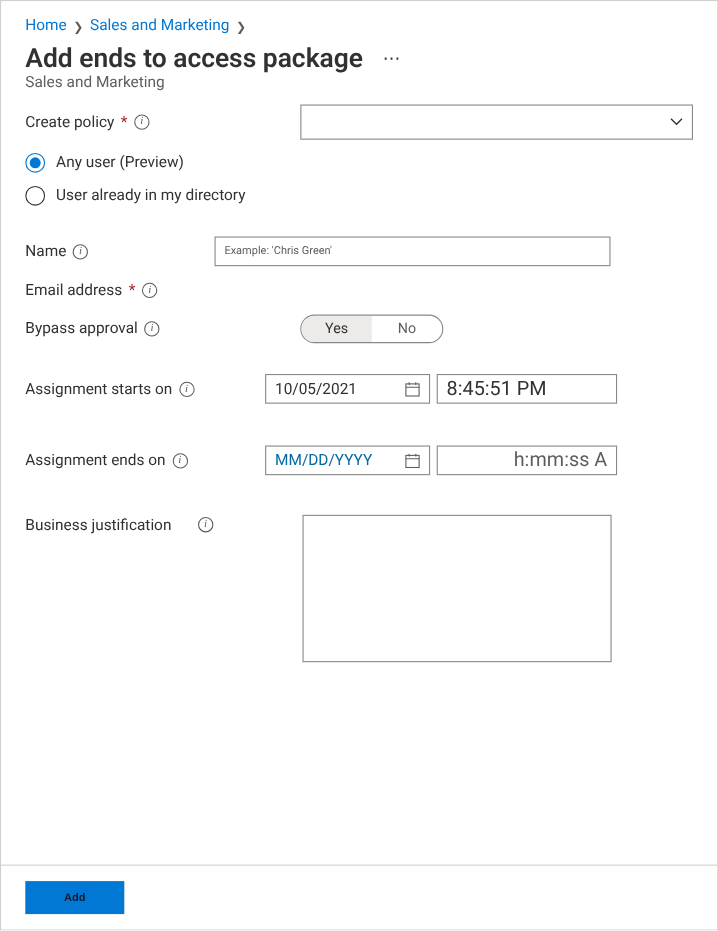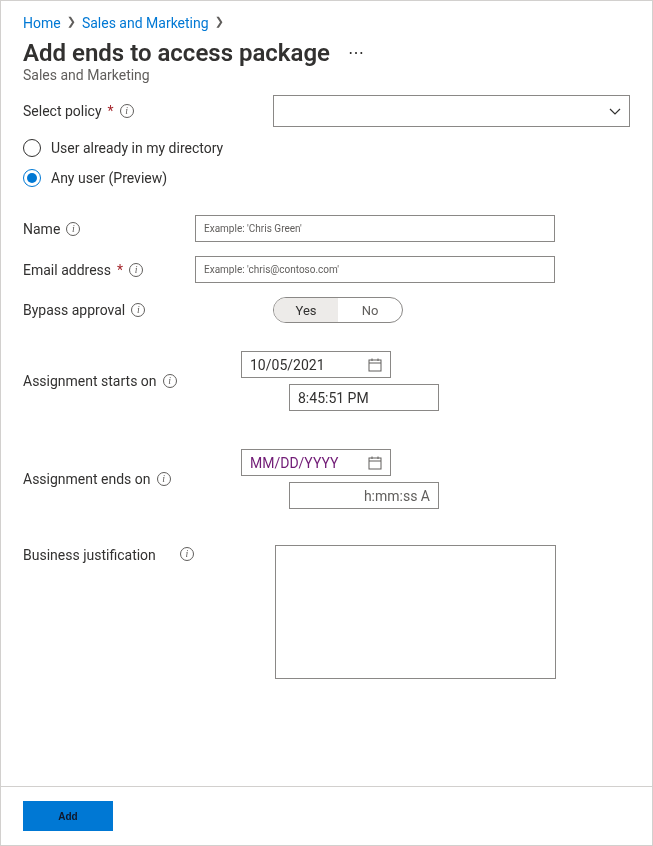--- a/index.html
+++ b/index.html
@@ -21,21 +21,21 @@
   }
   .panel-body {
     flex: 1;
     padding: 14px 22px 10px 22px;
     overflow: hidden;
   }
   .breadcrumb {
     font-size: 14px;
     margin-bottom: 6px;
     display: flex;
-    align-items: flex-start;
+    align-items: flex-end;
     gap: 6px;
   }
   .breadcrumb a { color: #0078d4; text-decoration: none; cursor: pointer; }
   .breadcrumb .sep { color: #605e5c; font-size: 11px; }
   h1.title {
     font-size: 24px;
     font-weight: 600;
     margin: 2px 0 0 0;
     display: inline-block;
   }
@@ -98,32 +98,32 @@
     display: flex; overflow: hidden; cursor: pointer;
   }
   .pill .half {
     flex:1; display:flex; align-items:center; justify-content:center;
     font-size: 13px; color: #605e5c;
   }
   .pill .half.active { background: #edebe9; color: #323130; }
 
   .dt-row { display: flex; align-items: center; margin-top: 28px; margin-bottom: 10px;}
   .dt-label { width: 218px; display:flex; align-items:center; gap:6px; font-size:14px;}
-  .dt-inputs { display:flex; gap:6px;flex-direction:column; }
+  .dt-inputs { display:flex; gap:6px; }
   .date-input {
     width: 150px; height: 27px; border:1px solid #8a8886; padding: 0 8px;
     display:flex; align-items:center; justify-content:space-between;
     font-size:14px; color:#323130;
   }
-  .date-input.placeholder { color:#701a75; }
+  .date-input.placeholder { color:#0369a1; }
   .cal-icon { width:14px; height:14px; }
   .cal-icon svg { width:14px; height:14px; }
   .time-input {
-    width: 150px; height: 27px; border:1px solid #8a8886; padding: 0 8px;
-    display:flex; align-items:center; font-size:14px;margin-left:48px;
+    width: 164px; height: 27px; border:1px solid #8a8886; padding: 0 8px;
+    display:flex; align-items:center; font-size:18px;
   }
   .time-input.placeholder { color:#605e5c;justify-content:flex-end; }
 
   .justif-row { display:flex; margin-top: 36px; }
   .justif-label { width: 252px; display:flex; align-items:flex-start; gap:24px; font-size:14px; padding-top:2px;}
   textarea.justif {
     width: 281px; height: 134px; border:1px solid #8a8886; resize:none;
     font-family: inherit; font-size:14px; padding:6px;
   }
 
@@ -151,60 +151,59 @@
     </div>
 
     <div class="title-row">
       <h1 class="title">Add ends to access package</h1>
       <span class="more-dots">⋯</span>
     </div>
     <div class="subtitle">Sales and Marketing</div>
 
     <div class="row">
       <div class="label-col">
-        <span>Select policy</span>
+        <span>Create policy</span>
         <span class="req">*</span>
         <span class="info-icon">i</span>
       </div>
       <div class="select-box">
         <span class="chevron-down">
           <svg viewBox="0 0 12 12">
               <path d="M1 3 L6 8 L11 3" fill="none" stroke="#323130" stroke-width="1.2"></path>
             </svg>
         </span>
       </div>
     </div>
 
 
     <div class="radio-group">
       <div class="radio-row">
+        <span class="radio selected"></span>
+        <span>Any user (Preview)</span>
+      </div>
+      <div class="radio-row">
         <span class="radio"></span>
         <span>User already in my directory</span>
-      </div>
-      <div class="radio-row">
-        <span class="radio selected"></span>
-        <span>Any user (Preview)</span>
       </div>
     </div>
 
     <div class="form-row">
       <div class="form-label">
         <span>Name</span>
         <span class="info-icon">i</span>
       </div>
       <input class="text-input" type="text" placeholder="Example: 'Chris Green'" style="">
     </div>
 
     <div class="form-row">
       <div class="form-label">
         <span>Email address</span>
         <span class="req">*</span>
         <span class="info-icon">i</span>
       </div>
-      <input class="text-input" type="text" placeholder="Example: 'chris@contoso.com'" style="">
     </div>
 
     <div class="form-row">
       <div class="form-label">
         <span>Bypass approval</span>
         <span class="info-icon">i</span>
       </div>
       <div class="toggle-wrap">
         <div class="pill">
           <div class="half active">Yes</div>

